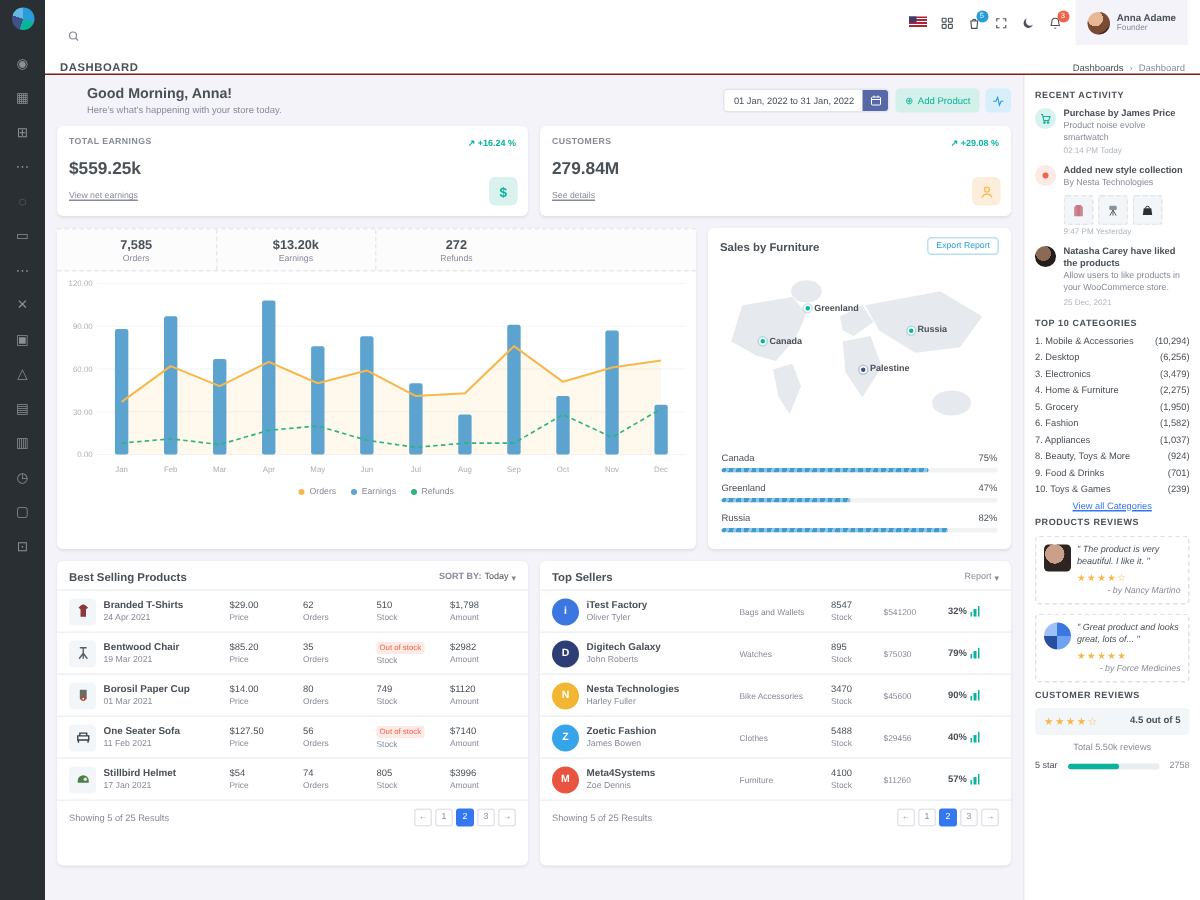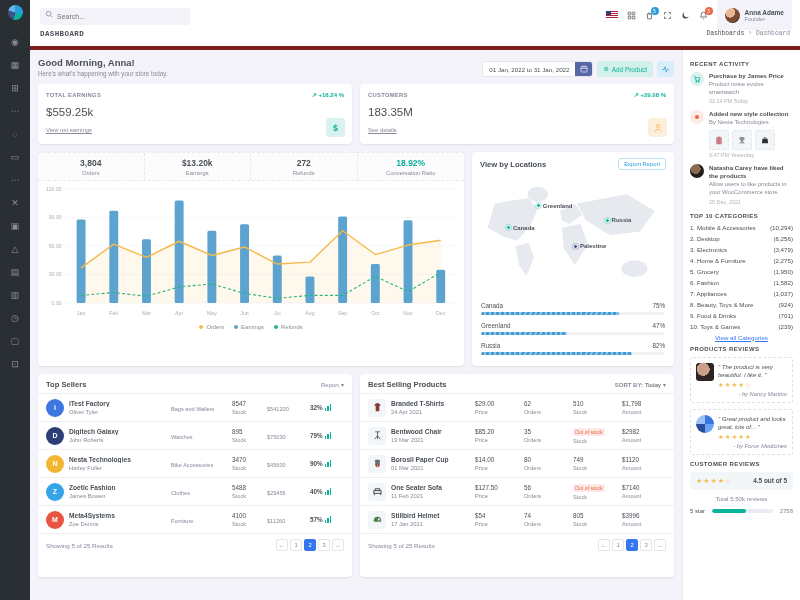--- a/index.html
+++ b/index.html
@@ -25,49 +25,49 @@
   .flag:after { content:""; position:absolute; left:0; top:0; width:5px; height:4px; background:#3c3b6e; }
   .nbadge { position:absolute; top:-4px; right:-5px; min-width:8px; height:8px; border-radius:4px; font-size:5px; color:#fff; display:flex; align-items:center; justify-content:center; padding:0 1px; }
   .nbadge.info { background:#299cdb; }
   .nbadge.danger { background:#f06548; }
   .userbox { background:#f3f3f9; height:30px; display:flex; align-items:center; gap:5px; padding:0 8px; cursor:pointer; }
   .avatar { width:15px; height:15px; border-radius:50%; background:radial-gradient(circle at 35% 30%, #e8b793 0 35%, #7a4a33 36% 70%, #3c2a22 71%); }
   .uname { font-size:6.5px; font-weight:bold; color:#495057; }
   .urole { font-size:5.5px; color:#878a99; }
 
   
-  .titlebar { height:20px; background:#fff; border-bottom:4px solid #7f1d1d; display:flex; align-items:flex-start; padding:0 10px; flex:0 0 20px;font-family:Liberation Mono, monospace; }
+  .titlebar { height:20px; background:#fff; border-bottom:1px solid #7f1d1d; display:flex; align-items:flex-end; padding:0 10px; flex:0 0 20px; }
   .ptitle { font-size:7.5px; font-weight:bold; letter-spacing:.4px; color:#495057; }
   .crumbs { margin-left:auto; font-size:6.3px; color:#878a99; display:flex; gap:4px; align-items:center; }
   .crumbs .c1 { color:#495057; }
 
   
   .content { flex:1; display:flex; overflow:hidden; }
   .main { flex:1; padding:7px 8px 0 8px; overflow:hidden; }
   .aside { width:118px; flex:0 0 118px; background:#fff; border-left:1px solid #e7e9eb; padding:6px 7px; overflow:hidden; }
 
   
-  .greet { display:flex; align-items:flex-end; margin-bottom:7px; }
+  .greet { display:flex; align-items:center; margin-bottom:7px;margin-left:20px; }
   .greet h1 { font-size:9.5px; color:#495057; }
   .greet p { font-size:6.3px; color:#878a99; margin-top:2px; }
   .gctrl { margin-left:auto; display:flex; gap:4px; align-items:center; }
   .datebox { display:flex; align-items:stretch; background:#fff; border:1px solid #e2e5e9; border-radius:3px; overflow:hidden; height:16px; }
   .datebox .dtext { font-size:6.2px; color:#495057; display:flex; align-items:center; padding:0 6px; background:#fff; }
   .calbtn { width:17px; background:#5668a5; display:flex; align-items:center; justify-content:center; cursor:pointer; }
   .addbtn { height:16px; background:#d3f0ea; color:#0ab39c; font-size:6.4px; border:none; border-radius:3px; padding:0 6px; display:flex; align-items:center; gap:3px; cursor:pointer; font-family:inherit; }
   .pulsebtn { height:16px; width:17px; background:#d9eefb; border:none; border-radius:3px; display:flex; align-items:center; justify-content:center; cursor:pointer; }
 
   
   .cards { display:flex; gap:8px; }
   .scard { flex:1; background:#fff; border-radius:4px; box-shadow:0 1px 2px rgba(56,65,74,.1); padding:7px 8px 6px; position:relative; height:60px; }
   .srow1 { display:flex; align-items:center; }
   .slabel { font-size:5.8px; font-weight:bold; color:#878a99; letter-spacing:.3px; }
   .schg { margin-left:auto; font-size:6px; font-weight:bold; }
   .schg.up { color:#0ab39c; } .schg.down { color:#f06548; } .schg.flat { color:#878a99; }
-  .sval { font-size:11.5px; font-weight:normal; color:#495057; margin-top:8px; }
+  .sval { font-size:11.5px; font-weight:bold; color:#495057; margin-top:8px; }
   .slink { font-size:5.8px; color:#878a99; text-decoration:underline; margin-top:7px; display:inline-block; cursor:pointer; }
   .sicon { position:absolute; right:7px; bottom:7px; width:19px; height:19px; border-radius:4px; display:flex; align-items:center; justify-content:center; font-weight:bold; }
   .sicon.success { background:#d9f2ed; color:#0ab39c; font-size:9px; }
   .sicon.info { background:#d9eefb; }
   .sicon.warning { background:#fdeedb; }
   .sicon.primary { background:#dde7f8; }
 
   
   .midrow { display:flex; gap:8px; margin-top:8px; }
   .panel { background:#fff; border-radius:4px; box-shadow:0 1px 2px rgba(56,65,74,.1); }
@@ -217,21 +217,20 @@
 </div>
 
 <div class="shell">
 
   <div class="topbar">
     <div class="searchwrap">
       <svg class="ic" width="8" height="8" viewBox="0 0 24 24" fill="none" stroke="#878a99" stroke-width="2.4">
           <circle cx="11" cy="11" r="7"></circle>
           <line x1="16.5" y1="16.5" x2="21" y2="21"></line>
         </svg>
-      <input class="search" placeholder="Search..." style="">
     </div>
     <div class="tb-right">
       <div class="tbicon">
           <div class="flag"></div>
         </div>
       <div class="tbicon">
         <svg class="ic" width="9" height="9" viewBox="0 0 24 24" fill="none" stroke="#495057" stroke-width="2">
             <rect x="3" y="3" width="7" height="7" rx="1"></rect>
             <rect x="14" y="3" width="7" height="7" rx="1"></rect>
             <rect x="3" y="14" width="7" height="7" rx="1"></rect>
@@ -322,49 +321,45 @@
           </div>
           <div class="sval">$559.25k</div>
           <span class="slink">View net earnings</span>
           <div class="sicon success">$</div>
         </div>
         <div class="scard">
           <div class="srow1">
             <span class="slabel">CUSTOMERS</span>
             <span class="schg up">↗ +29.08 %</span>
           </div>
-          <div class="sval">183.35M</div>
+          <div class="sval">279.84M</div>
           <span class="slink">See details</span>
           <div class="sicon warning">
             <svg class="ic" width="10" height="10" viewBox="0 0 24 24" fill="none" stroke="#f7b84b" stroke-width="2">
                 <circle cx="12" cy="8" r="4"></circle>
                 <path d="M4 21c1.5-4 5-5.5 8-5.5s6.5 1.5 8 5.5"></path>
               </svg>
           </div>
         </div>
       </div>
 
       <div class="midrow">
         <div class="panel rev">
           <div class="rsummary">
             <div class="rsum">
-                <div class="v">3,804</div>
+                <div class="v">7,585</div>
                 <div class="l">Orders</div>
               </div>
             <div class="rsum">
                 <div class="v">$13.20k</div>
                 <div class="l">Earnings</div>
               </div>
             <div class="rsum">
                 <div class="v">272</div>
                 <div class="l">Refunds</div>
-              </div>
-            <div class="rsum">
-                <div class="v green">18.92%</div>
-                <div class="l">Conversation Ratio</div>
               </div>
           </div>
           <svg width="100%" height="138" viewBox="0 0 430 138" preserveAspectRatio="none">
               <line x1="27" y1="122" x2="423" y2="122" stroke="#f2f4f6" stroke-width="0.7"></line>
               <text x="24" y="124" font-size="5.3" fill="#aab0b6" text-anchor="end" font-family="Liberation Sans, sans-serif">0.00</text>
               <line x1="27" y1="93.5" x2="423" y2="93.5" stroke="#f2f4f6" stroke-width="0.7"></line>
               <text x="24" y="95.5" font-size="5.3" fill="#aab0b6" text-anchor="end" font-family="Liberation Sans, sans-serif">30.00</text>
               <line x1="27" y1="65" x2="423" y2="65" stroke="#f2f4f6" stroke-width="0.7"></line>
               <text x="24" y="67" font-size="5.3" fill="#aab0b6" text-anchor="end" font-family="Liberation Sans, sans-serif">60.00</text>
               <line x1="27" y1="36.5" x2="423" y2="36.5" stroke="#f2f4f6" stroke-width="0.7"></line>
@@ -410,21 +405,21 @@
               </span>
             <span class="litem">
                 <span class="ldot" style="background:#2ab57d"></span>
                 <span>Refunds</span>
               </span>
           </div>
         </div>
 
         <div class="panel loc">
           <div class="phead">
-            <h2>View by Locations</h2>
+            <h2>Sales by Furniture</h2>
             <button class="exportbtn">Export Report</button>
           </div>
           <div class="map">
             <svg viewBox="0 0 200 124">
               <g fill="#e6e9ee">
                 <polygon points="8,52 16,26 52,20 62,32 54,50 40,66 26,62"></polygon>
                 <ellipse cx="62" cy="16" rx="11" ry="8"></ellipse>
                 <polygon points="38,72 52,68 58,84 50,104 42,92"></polygon>
                 <polygon points="86,34 102,26 110,38 96,48 88,44"></polygon>
                 <polygon points="88,52 108,48 116,70 102,92 90,74"></polygon>
@@ -476,329 +471,329 @@
                 <div class="lfill" style="width: 82%;"></div>
               </div>
           </div>
         </div>
       </div>
 
       <div class="botrow">
 
         <div class="panel tpanel">
           <div class="phead">
-            <h2>Top Sellers</h2>
+            <h2>Best Selling Products</h2>
             <div class="thead-right">
-              <span>Report</span>
+              <b>SORT BY:</b>
+                <span class="sel">Today</span>
                 <span>▾</span>
             </div>
           </div>
 
           <div class="prow">
-            <div class="slogo" style="background:#3b76e1">
-                <span>i</span>
+            <div class="thumb">
+                <svg width="11" height="11" viewBox="0 0 24 24">
+                  <path d="M8 4 L11 2 L13 2 L16 4 L19 7 L16 9 L16 20 L8 20 L8 9 L5 7 Z" fill="#8b3a3a"></path>
+                </svg>
               </div>
             <div class="pinfo">
-                <div class="pname">iTest Factory</div>
-                <div class="psub">Oliver Tyler</div>
-              </div>
-            <div class="pcol" style="width:56px;flex:0 0 56px">
-                <div class="l">Bags and Wallets</div>
-              </div>
-            <div class="pcol" style="width:30px;flex:0 0 30px">
-                <div class="v">8547</div>
+                <div class="pname">Branded T-Shirts</div>
+                <div class="psub">24 Apr 2021</div>
+              </div>
+            <div class="pcol">
+                <div class="v">$29.00</div>
+                <div class="l">Price</div>
+              </div>
+            <div class="pcol">
+                <div class="v">62</div>
+                <div class="l">Orders</div>
+              </div>
+            <div class="pcol">
+                <div class="v">510</div>
                 <div class="l">Stock</div>
               </div>
-            <div class="pcol" style="width:38px;flex:0 0 38px">
-                <div class="l">$541200</div>
-              </div>
-            <div class="pctcol">
-                <span class="v">32%</span>
-                <span class="mbars">
-                  <i style="height:3px"></i>
-                  <i style="height:5px"></i>
-                  <i style="height:7px"></i>
-                </span>
+            <div class="pcol">
+                <div class="v">$1,798</div>
+                <div class="l">Amount</div>
               </div>
           </div>
 
           <div class="prow">
-            <div class="slogo" style="background:#2c3e75">
-                <span>D</span>
+            <div class="thumb">
+                <svg width="11" height="11" viewBox="0 0 24 24" stroke="#5a5f63" stroke-width="2" fill="none">
+                  <path d="M7 4 h10 M12 4 v8 M12 12 l-6 8 M12 12 l6 8 M12 12 v8"></path>
+                </svg>
               </div>
             <div class="pinfo">
-                <div class="pname">Digitech Galaxy</div>
-                <div class="psub">John Roberts</div>
-              </div>
-            <div class="pcol" style="width:56px;flex:0 0 56px">
-                <div class="l">Watches</div>
-              </div>
-            <div class="pcol" style="width:30px;flex:0 0 30px">
-                <div class="v">895</div>
+                <div class="pname">Bentwood Chair</div>
+                <div class="psub">19 Mar 2021</div>
+              </div>
+            <div class="pcol">
+                <div class="v">$85.20</div>
+                <div class="l">Price</div>
+              </div>
+            <div class="pcol">
+                <div class="v">35</div>
+                <div class="l">Orders</div>
+              </div>
+            <div class="pcol">
+                <div class="v"><span class="oos">Out of stock</span></div>
                 <div class="l">Stock</div>
               </div>
-            <div class="pcol" style="width:38px;flex:0 0 38px">
-                <div class="l">$75030</div>
-              </div>
-            <div class="pctcol">
-                <span class="v">79%</span>
-                <span class="mbars">
-                  <i style="height:3px"></i>
-                  <i style="height:5px"></i>
-                  <i style="height:7px"></i>
-                </span>
+            <div class="pcol">
+                <div class="v">$2982</div>
+                <div class="l">Amount</div>
               </div>
           </div>
 
           <div class="prow">
-            <div class="slogo" style="background:#f2b632">
-                <span>N</span>
+            <div class="thumb">
+                <svg width="11" height="11" viewBox="0 0 24 24">
+                  <rect x="7" y="4" width="10" height="14" rx="1" fill="#6d6a66"></rect>
+                  <circle cx="12" cy="17" r="3.4" fill="#b8412f"></circle>
+                  <circle cx="12" cy="17" r="1.3" fill="#fff"></circle>
+                </svg>
               </div>
             <div class="pinfo">
-                <div class="pname">Nesta Technologies</div>
-                <div class="psub">Harley Fuller</div>
-              </div>
-            <div class="pcol" style="width:56px;flex:0 0 56px">
-                <div class="l">Bike Accessories</div>
-              </div>
-            <div class="pcol" style="width:30px;flex:0 0 30px">
-                <div class="v">3470</div>
+                <div class="pname">Borosil Paper Cup</div>
+                <div class="psub">01 Mar 2021</div>
+              </div>
+            <div class="pcol">
+                <div class="v">$14.00</div>
+                <div class="l">Price</div>
+              </div>
+            <div class="pcol">
+                <div class="v">80</div>
+                <div class="l">Orders</div>
+              </div>
+            <div class="pcol">
+                <div class="v">749</div>
                 <div class="l">Stock</div>
               </div>
-            <div class="pcol" style="width:38px;flex:0 0 38px">
-                <div class="l">$45600</div>
-              </div>
-            <div class="pctcol">
-                <span class="v">90%</span>
-                <span class="mbars">
-                  <i style="height:3px"></i>
-                  <i style="height:5px"></i>
-                  <i style="height:7px"></i>
-                </span>
+            <div class="pcol">
+                <div class="v">$1120</div>
+                <div class="l">Amount</div>
               </div>
           </div>
 
           <div class="prow">
-            <div class="slogo" style="background:#35a4e8">
-                <span>Z</span>
+            <div class="thumb">
+                <svg width="11" height="11" viewBox="0 0 24 24">
+                  <path d="M4 10 h16 v6 H4 z M5 16 v4 M19 16 v4 M7 10 V6 h10 v4" fill="none" stroke="#3a3f44" stroke-width="2"></path>
+                </svg>
               </div>
             <div class="pinfo">
-                <div class="pname">Zoetic Fashion</div>
-                <div class="psub">James Bowen</div>
-              </div>
-            <div class="pcol" style="width:56px;flex:0 0 56px">
-                <div class="l">Clothes</div>
-              </div>
-            <div class="pcol" style="width:30px;flex:0 0 30px">
-                <div class="v">5488</div>
+                <div class="pname">One Seater Sofa</div>
+                <div class="psub">11 Feb 2021</div>
+              </div>
+            <div class="pcol">
+                <div class="v">$127.50</div>
+                <div class="l">Price</div>
+              </div>
+            <div class="pcol">
+                <div class="v">56</div>
+                <div class="l">Orders</div>
+              </div>
+            <div class="pcol">
+                <div class="v"><span class="oos">Out of stock</span></div>
                 <div class="l">Stock</div>
               </div>
-            <div class="pcol" style="width:38px;flex:0 0 38px">
-                <div class="l">$29456</div>
-              </div>
-            <div class="pctcol">
-                <span class="v">40%</span>
-                <span class="mbars">
-                  <i style="height:3px"></i>
-                  <i style="height:5px"></i>
-                  <i style="height:7px"></i>
-                </span>
+            <div class="pcol">
+                <div class="v">$7140</div>
+                <div class="l">Amount</div>
               </div>
           </div>
 
           <div class="prow">
-            <div class="slogo" style="background:#e8543f">
-                <span>M</span>
+            <div class="thumb">
+                <svg width="11" height="11" viewBox="0 0 24 24">
+                  <path d="M4 14 a8 8 0 0 1 16 0 v3 H4 z" fill="#4f7d4a"></path>
+                  <circle cx="15" cy="12" r="2.5" fill="#d8e4d6"></circle>
+                </svg>
               </div>
             <div class="pinfo">
-                <div class="pname">Meta4Systems</div>
-                <div class="psub">Zoe Dennis</div>
-              </div>
-            <div class="pcol" style="width:56px;flex:0 0 56px">
-                <div class="l">Furniture</div>
-              </div>
-            <div class="pcol" style="width:30px;flex:0 0 30px">
-                <div class="v">4100</div>
+                <div class="pname">Stillbird Helmet</div>
+                <div class="psub">17 Jan 2021</div>
+              </div>
+            <div class="pcol">
+                <div class="v">$54</div>
+                <div class="l">Price</div>
+              </div>
+            <div class="pcol">
+                <div class="v">74</div>
+                <div class="l">Orders</div>
+              </div>
+            <div class="pcol">
+                <div class="v">805</div>
                 <div class="l">Stock</div>
               </div>
-            <div class="pcol" style="width:38px;flex:0 0 38px">
-                <div class="l">$11260</div>
-              </div>
-            <div class="pctcol">
-                <span class="v">57%</span>
-                <span class="mbars">
-                  <i style="height:3px"></i>
-                  <i style="height:5px"></i>
-                  <i style="height:7px"></i>
-                </span>
+            <div class="pcol">
+                <div class="v">$3996</div>
+                <div class="l">Amount</div>
               </div>
           </div>
 
           <div class="tfoot">
             <span class="res">Showing 5 of 25 Results</span>
             <div class="pager">
               <span class="pg">←</span>
               <span class="pg">1</span>
               <span class="pg active">2</span>
               <span class="pg">3</span>
               <span class="pg">→</span>
             </div>
           </div>
         </div>
 
         <div class="panel tpanel">
           <div class="phead">
-            <h2>Best Selling Products</h2>
+            <h2>Top Sellers</h2>
             <div class="thead-right">
-              <b>SORT BY:</b>
-                <span class="sel">Today</span>
+              <span>Report</span>
                 <span>▾</span>
             </div>
           </div>
 
           <div class="prow">
-            <div class="thumb">
-                <svg width="11" height="11" viewBox="0 0 24 24">
-                  <path d="M8 4 L11 2 L13 2 L16 4 L19 7 L16 9 L16 20 L8 20 L8 9 L5 7 Z" fill="#8b3a3a"></path>
-                </svg>
+            <div class="slogo" style="background:#3b76e1">
+                <span>i</span>
               </div>
             <div class="pinfo">
-                <div class="pname">Branded T-Shirts</div>
-                <div class="psub">24 Apr 2021</div>
-              </div>
-            <div class="pcol">
-                <div class="v">$29.00</div>
-                <div class="l">Price</div>
-              </div>
-            <div class="pcol">
-                <div class="v">62</div>
-                <div class="l">Orders</div>
-              </div>
-            <div class="pcol">
-                <div class="v">510</div>
+                <div class="pname">iTest Factory</div>
+                <div class="psub">Oliver Tyler</div>
+              </div>
+            <div class="pcol" style="width:56px;flex:0 0 56px">
+                <div class="l">Bags and Wallets</div>
+              </div>
+            <div class="pcol" style="width:30px;flex:0 0 30px">
+                <div class="v">8547</div>
                 <div class="l">Stock</div>
               </div>
-            <div class="pcol">
-                <div class="v">$1,798</div>
-                <div class="l">Amount</div>
+            <div class="pcol" style="width:38px;flex:0 0 38px">
+                <div class="l">$541200</div>
+              </div>
+            <div class="pctcol">
+                <span class="v">32%</span>
+                <span class="mbars">
+                  <i style="height:3px"></i>
+                  <i style="height:5px"></i>
+                  <i style="height:7px"></i>
+                </span>
               </div>
           </div>
 
           <div class="prow">
-            <div class="thumb">
-                <svg width="11" height="11" viewBox="0 0 24 24" stroke="#5a5f63" stroke-width="2" fill="none">
-                  <path d="M7 4 h10 M12 4 v8 M12 12 l-6 8 M12 12 l6 8 M12 12 v8"></path>
-                </svg>
+            <div class="slogo" style="background:#2c3e75">
+                <span>D</span>
               </div>
             <div class="pinfo">
-                <div class="pname">Bentwood Chair</div>
-                <div class="psub">19 Mar 2021</div>
-              </div>
-            <div class="pcol">
-                <div class="v">$85.20</div>
-                <div class="l">Price</div>
-              </div>
-            <div class="pcol">
-                <div class="v">35</div>
-                <div class="l">Orders</div>
-              </div>
-            <div class="pcol">
-                <div class="v"><span class="oos">Out of stock</span></div>
+                <div class="pname">Digitech Galaxy</div>
+                <div class="psub">John Roberts</div>
+              </div>
+            <div class="pcol" style="width:56px;flex:0 0 56px">
+                <div class="l">Watches</div>
+              </div>
+            <div class="pcol" style="width:30px;flex:0 0 30px">
+                <div class="v">895</div>
                 <div class="l">Stock</div>
               </div>
-            <div class="pcol">
-                <div class="v">$2982</div>
-                <div class="l">Amount</div>
+            <div class="pcol" style="width:38px;flex:0 0 38px">
+                <div class="l">$75030</div>
+              </div>
+            <div class="pctcol">
+                <span class="v">79%</span>
+                <span class="mbars">
+                  <i style="height:3px"></i>
+                  <i style="height:5px"></i>
+                  <i style="height:7px"></i>
+                </span>
               </div>
           </div>
 
           <div class="prow">
-            <div class="thumb">
-                <svg width="11" height="11" viewBox="0 0 24 24">
-                  <rect x="7" y="4" width="10" height="14" rx="1" fill="#6d6a66"></rect>
-                  <circle cx="12" cy="17" r="3.4" fill="#b8412f"></circle>
-                  <circle cx="12" cy="17" r="1.3" fill="#fff"></circle>
-                </svg>
+            <div class="slogo" style="background:#f2b632">
+                <span>N</span>
               </div>
             <div class="pinfo">
-                <div class="pname">Borosil Paper Cup</div>
-                <div class="psub">01 Mar 2021</div>
-              </div>
-            <div class="pcol">
-                <div class="v">$14.00</div>
-                <div class="l">Price</div>
-              </div>
-            <div class="pcol">
-                <div class="v">80</div>
-                <div class="l">Orders</div>
-              </div>
-            <div class="pcol">
-                <div class="v">749</div>
+                <div class="pname">Nesta Technologies</div>
+                <div class="psub">Harley Fuller</div>
+              </div>
+            <div class="pcol" style="width:56px;flex:0 0 56px">
+                <div class="l">Bike Accessories</div>
+              </div>
+            <div class="pcol" style="width:30px;flex:0 0 30px">
+                <div class="v">3470</div>
                 <div class="l">Stock</div>
               </div>
-            <div class="pcol">
-                <div class="v">$1120</div>
-                <div class="l">Amount</div>
+            <div class="pcol" style="width:38px;flex:0 0 38px">
+                <div class="l">$45600</div>
+              </div>
+            <div class="pctcol">
+                <span class="v">90%</span>
+                <span class="mbars">
+                  <i style="height:3px"></i>
+                  <i style="height:5px"></i>
+                  <i style="height:7px"></i>
+                </span>
               </div>
           </div>
 
           <div class="prow">
-            <div class="thumb">
-                <svg width="11" height="11" viewBox="0 0 24 24">
-                  <path d="M4 10 h16 v6 H4 z M5 16 v4 M19 16 v4 M7 10 V6 h10 v4" fill="none" stroke="#3a3f44" stroke-width="2"></path>
-                </svg>
+            <div class="slogo" style="background:#35a4e8">
+                <span>Z</span>
               </div>
             <div class="pinfo">
-                <div class="pname">One Seater Sofa</div>
-                <div class="psub">11 Feb 2021</div>
-              </div>
-            <div class="pcol">
-                <div class="v">$127.50</div>
-                <div class="l">Price</div>
-              </div>
-            <div class="pcol">
-                <div class="v">56</div>
-                <div class="l">Orders</div>
-              </div>
-            <div class="pcol">
-                <div class="v"><span class="oos">Out of stock</span></div>
+                <div class="pname">Zoetic Fashion</div>
+                <div class="psub">James Bowen</div>
+              </div>
+            <div class="pcol" style="width:56px;flex:0 0 56px">
+                <div class="l">Clothes</div>
+              </div>
+            <div class="pcol" style="width:30px;flex:0 0 30px">
+                <div class="v">5488</div>
                 <div class="l">Stock</div>
               </div>
-            <div class="pcol">
-                <div class="v">$7140</div>
-                <div class="l">Amount</div>
+            <div class="pcol" style="width:38px;flex:0 0 38px">
+                <div class="l">$29456</div>
+              </div>
+            <div class="pctcol">
+                <span class="v">40%</span>
+                <span class="mbars">
+                  <i style="height:3px"></i>
+                  <i style="height:5px"></i>
+                  <i style="height:7px"></i>
+                </span>
               </div>
           </div>
 
           <div class="prow">
-            <div class="thumb">
-                <svg width="11" height="11" viewBox="0 0 24 24">
-                  <path d="M4 14 a8 8 0 0 1 16 0 v3 H4 z" fill="#4f7d4a"></path>
-                  <circle cx="15" cy="12" r="2.5" fill="#d8e4d6"></circle>
-                </svg>
+            <div class="slogo" style="background:#e8543f">
+                <span>M</span>
               </div>
             <div class="pinfo">
-                <div class="pname">Stillbird Helmet</div>
-                <div class="psub">17 Jan 2021</div>
-              </div>
-            <div class="pcol">
-                <div class="v">$54</div>
-                <div class="l">Price</div>
-              </div>
-            <div class="pcol">
-                <div class="v">74</div>
-                <div class="l">Orders</div>
-              </div>
-            <div class="pcol">
-                <div class="v">805</div>
+                <div class="pname">Meta4Systems</div>
+                <div class="psub">Zoe Dennis</div>
+              </div>
+            <div class="pcol" style="width:56px;flex:0 0 56px">
+                <div class="l">Furniture</div>
+              </div>
+            <div class="pcol" style="width:30px;flex:0 0 30px">
+                <div class="v">4100</div>
                 <div class="l">Stock</div>
               </div>
-            <div class="pcol">
-                <div class="v">$3996</div>
-                <div class="l">Amount</div>
+            <div class="pcol" style="width:38px;flex:0 0 38px">
+                <div class="l">$11260</div>
+              </div>
+            <div class="pctcol">
+                <span class="v">57%</span>
+                <span class="mbars">
+                  <i style="height:3px"></i>
+                  <i style="height:5px"></i>
+                  <i style="height:7px"></i>
+                </span>
               </div>
           </div>
 
           <div class="tfoot">
             <span class="res">Showing 5 of 25 Results</span>
             <div class="pager">
               <span class="pg">←</span>
               <span class="pg">1</span>
               <span class="pg active">2</span>
               <span class="pg">3</span>

